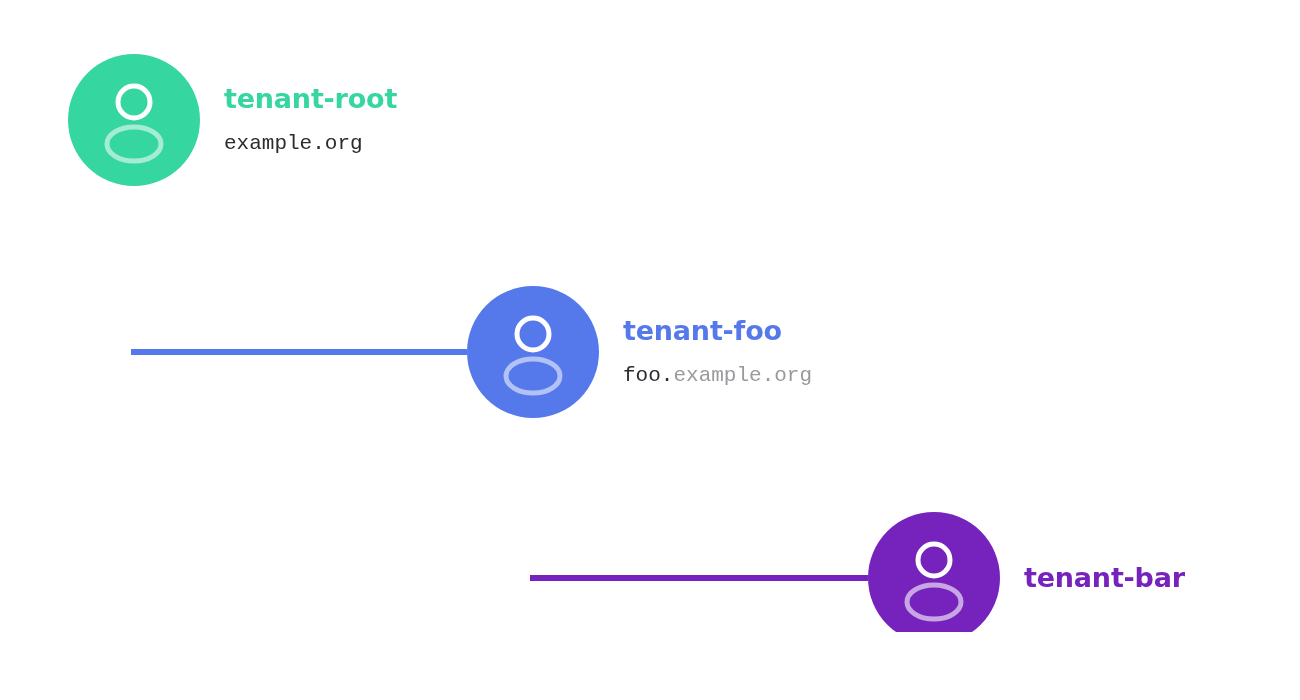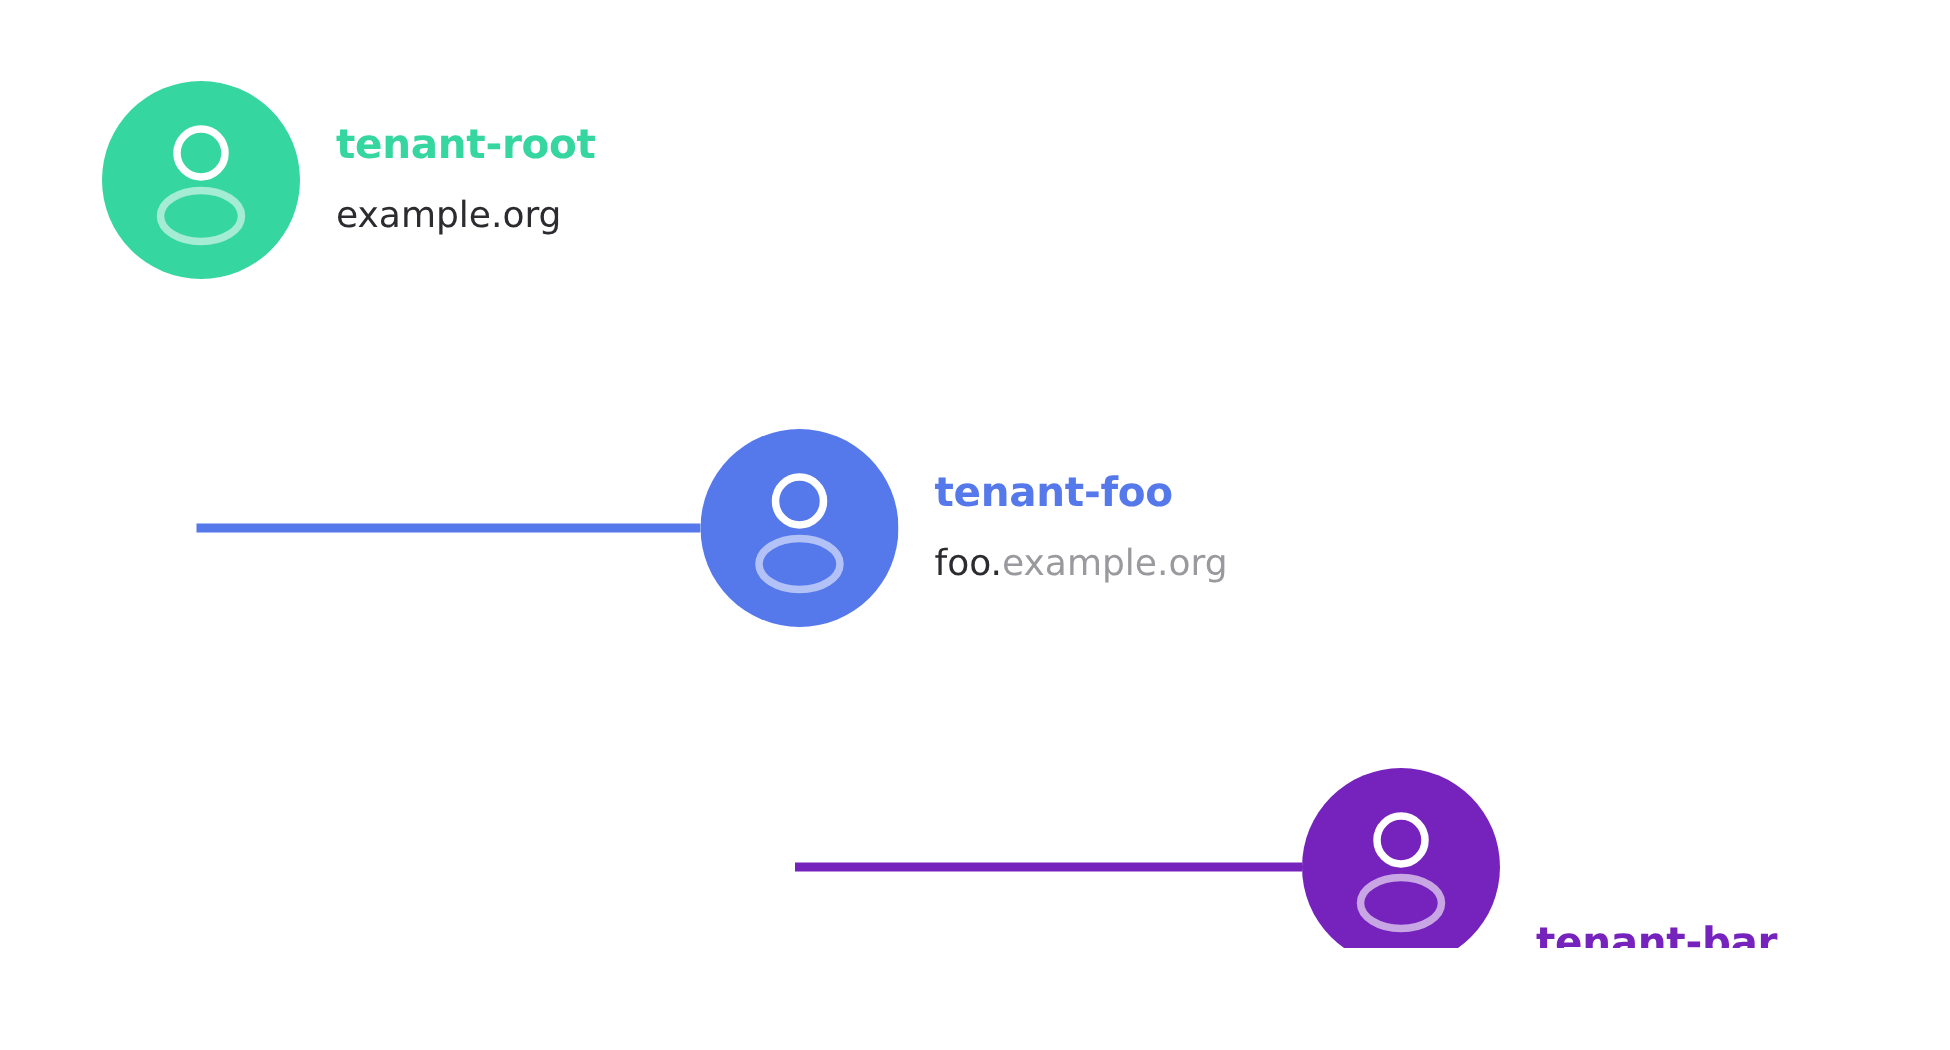--- a/index.html
+++ b/index.html
@@ -53,38 +53,39 @@
     justify-content: center;
   }
   .node-title {
     font-size: 27px;
     font-weight: 700;
     letter-spacing: -0.2px;
     line-height: 1.1;
     white-space: nowrap;
   }
   .node-subtitle {
-    font-size: 24px;
+    font-size: 21px;
     font-weight: 400;
     line-height: 1.15;
     margin-top: 18px;
     white-space: nowrap;
     color: #9a9a9e;
+    font-family: Liberation Mono, monospace;
   }
   .sub-strong {
     color: #2b2b30;
   }
   .sub-muted {
     color: #9a9a9e;
   }
 
   
   #node-root { left: 68px;  top: 54px; }
   #node-foo  { left: 467px; top: 286px; justify-content: center; }
-  #node-bar  { left: 868px; top: 512px; align-items: flex-end; }
+  #node-bar  { left: 868px; top: 512px; }
 </style>
 </head>
 <body style="background: rgb(255, 255, 255);">
 
 <div id="stage" style="background: rgb(255, 255, 255);">
 
   <svg id="edge-layer" viewBox="0 0 1300 700" xmlns="http://www.w3.org/2000/svg">
     <defs>
       <linearGradient id="grad-edge-0" x1="0" y1="0" x2="0" y2="1">
         <stop offset="0%" stop-color="#35D6A0"></stop>

